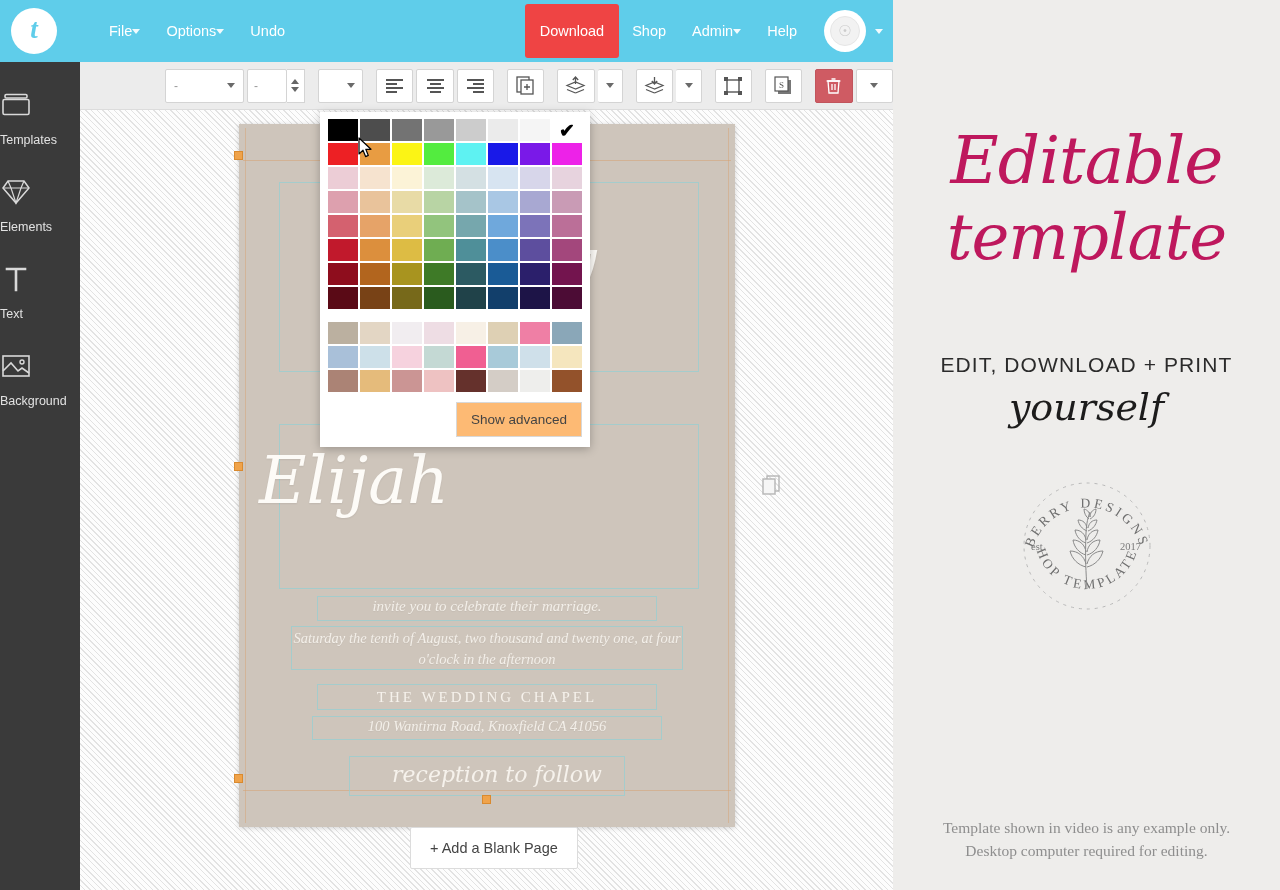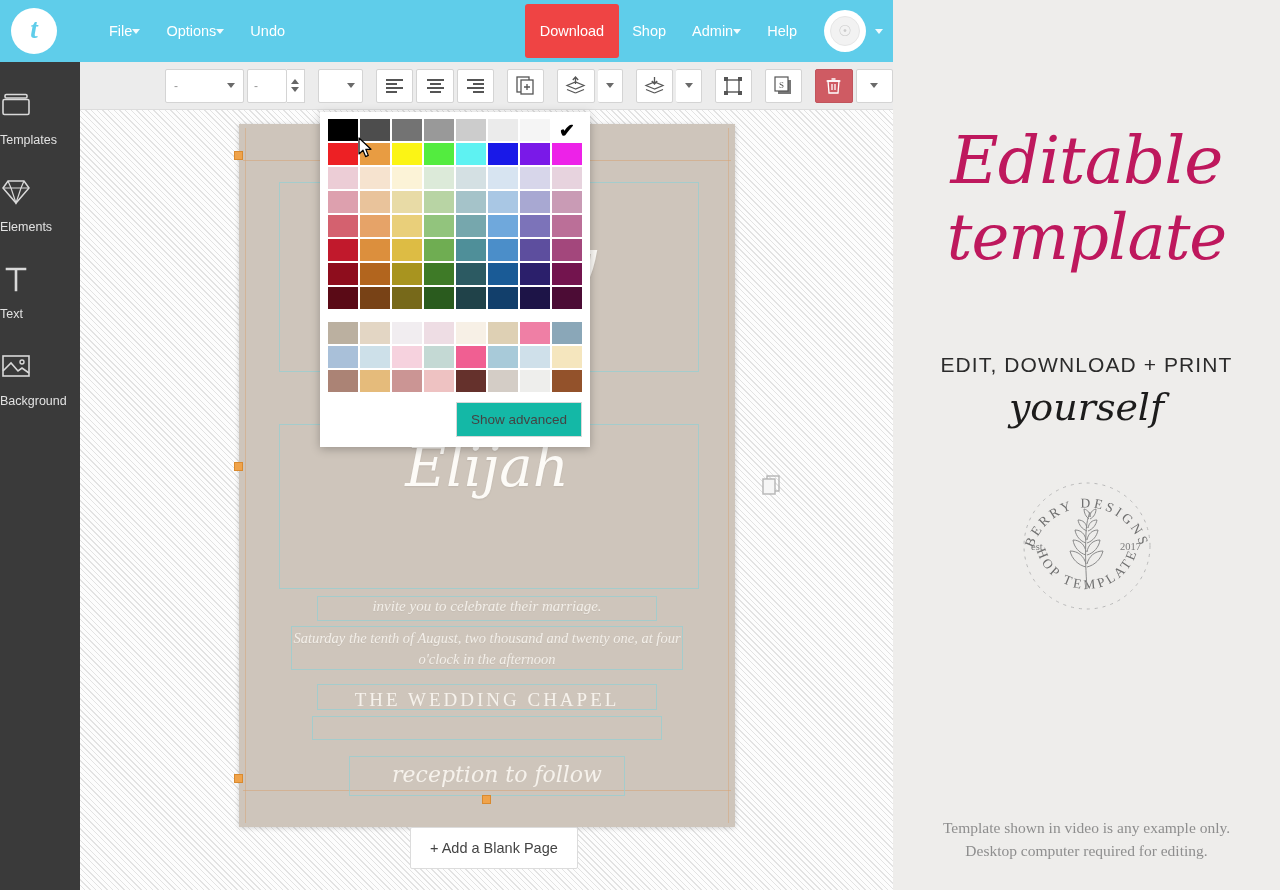--- a/index.html
+++ b/index.html
@@ -132,24 +132,24 @@
   
   .tbx { position: absolute; border: 1px solid rgba(150,205,210,.75); }
   .script-name {
     position: absolute; left: 20px; top: 100px; width: 456px;
     text-align: center; color: #fdfbf7;
     font-family: "DejaVu Serif", serif; font-style: italic;
     font-size: 76px; line-height: 1.05;
     text-shadow: 0 1px 2px rgba(0,0,0,.07);
   }
   .script-name2 {
-    position: absolute; left: 20px; top: 315px; width: 456px;
-    text-align: center; color: #fdfbf7;
+    position: absolute; left: 20px; top: 324px; width: 456px;
+    text-align: left; color: #fdfbf7;
     font-family: "DejaVu Serif", serif; font-style: italic;
-    font-size: 56px; line-height: 1;
+    font-size: 65px; line-height: 1;
     text-shadow: 0 1px 2px rgba(0,0,0,.07);
   }
   .line-txt {
     position: absolute; text-align: center; color: #f3efe9;
     font-family: "Liberation Serif", serif; font-style: italic;
     text-shadow: 0 1px 1px rgba(0,0,0,.05);
   }
   .venue-txt {
     position: absolute; text-align: center; color: #f6f2ec;
     font-family: "Liberation Serif", serif; letter-spacing: 3px;
@@ -190,21 +190,21 @@
   .prow { display: flex; gap: 2px; margin-bottom: 2px; }
   .sw { width: 31px; height: 22px; cursor: pointer; }
   .check-cell {
     width: 31px; height: 22px; display: flex;
     align-items: center; justify-content: center;
     font-size: 19px; color: #000; font-weight: bold;
   }
   .psep { height: 11px; }
   .adv-wrap { display: flex; justify-content: flex-end; margin-top: 10px; }
   .adv-btn {
-    background: #14b8a6; border: 1px solid #d8d8d8;
+    background: #fdba74; border: 1px solid #d8d8d8;
     padding: 9px 14px; font-size: 13.5px; color: #444; cursor: pointer;
   }
   .cursor-ptr { position: absolute; left: 38px; top: 25px; z-index: 60; }
 
   
   .promo {
     position: absolute; left: 893px; top: 0;
     width: 387px; height: 890px;
     background: #eeedeb;
     display: flex; flex-direction: column; align-items: center;
@@ -440,23 +440,24 @@
       <div class="tbx" style="left:40px; top:300px; width:420px; height:165px;"></div>
       <div class="script-name2">Elijah</div>
 
       <div class="tbx" style="left:78px; top:472px; width:340px; height:25px;"></div>
       <div class="line-txt" style="left:78px; top:474px; width:340px; font-size:15px;">invite you to celebrate their marriage.</div>
 
       <div class="tbx" style="left:52px; top:502px; width:392px; height:44px;"></div>
       <div class="line-txt" style="left:54px; top:504px; width:388px; font-size:14.5px; line-height:1.42;">Saturday the tenth of August, two thousand and twenty one, at four o'clock in the afternoon</div>
 
       <div class="tbx" style="left:78px; top:560px; width:340px; height:26px;"></div>
-      <div class="venue-txt" style="left:78px; top:565px; width:340px; font-size:19px;">THE WEDDING CHAPEL</div>
+      <div class="venue-txt" style="left:78px; top:565px; width:340px; font-size:15px;">THE WEDDING CHAPEL</div>
 
       <div class="tbx" style="left:73px; top:592px; width:350px; height:24px;"></div>
+      <div class="line-txt" style="left:73px; top:594px; width:350px; font-size:14.5px;">100 Wantirna Road, Knoxfield CA 41056</div>
 
       <div class="tbx" style="left:110px; top:632px; width:276px; height:40px;"></div>
       <div class="rsvp-txt" style="left:110px; top:638px; width:276px; font-size:22px;padding-left:20px;">reception to follow</div>
 
       <div class="handle" style="left:-5px; top:27px;"></div>
       <div class="handle" style="left:-5px; top:338px;"></div>
       <div class="handle" style="left:-5px; top:650px;"></div>
       <div class="handle" style="left:243px; top:671px;"></div>
     </div>
 

